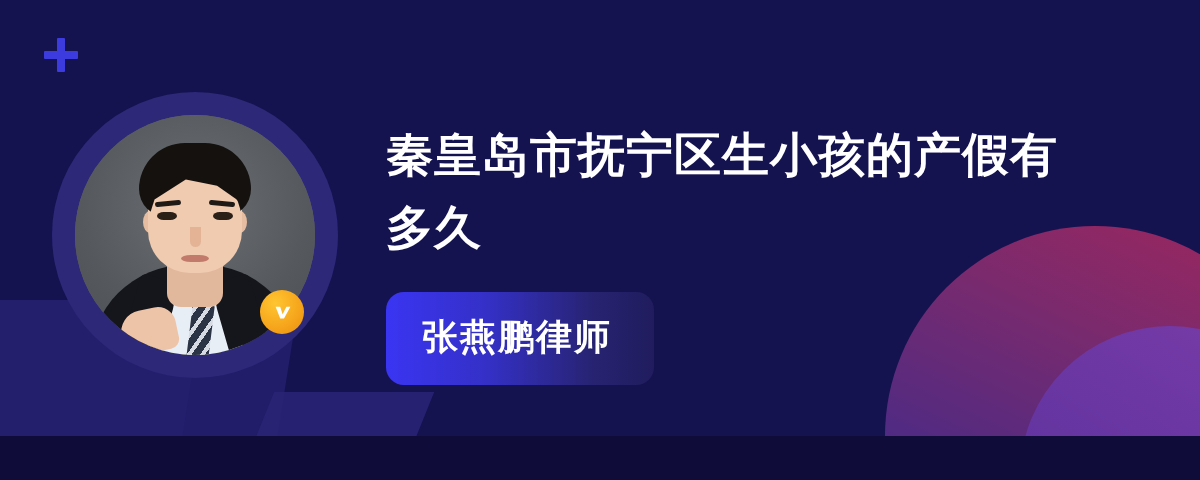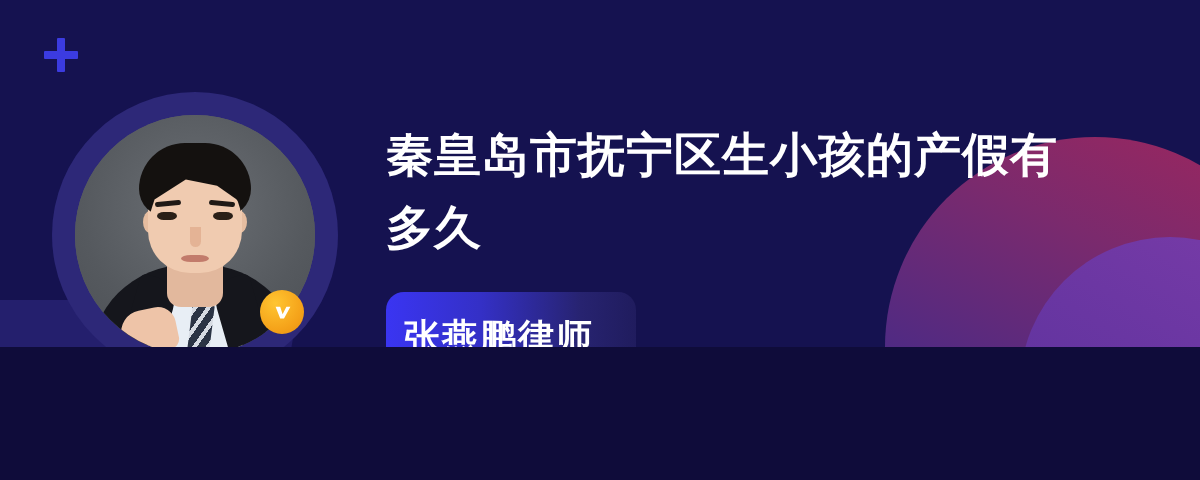--- a/index.html
+++ b/index.html
@@ -7,21 +7,21 @@
     padding: 0;
     background: #0f0c3a;
   }
   body {
     font-family: "Liberation Sans", "DejaVu Sans", sans-serif;
   }
 
   .banner {
     position: relative;
     width: 1200px;
-    height: 347px;
+    height: 436px;
     overflow: hidden;
     background: #be185d;
     text-decoration: underline;
   }
 
   
   .bg-base {
     position: absolute;
     inset: 0;
     background: #151250;
@@ -311,21 +311,21 @@
     line-height: 73px;
     font-weight: 700;
     letter-spacing: 1px;
     white-space: pre-line;
   }
 
   .name-button {
     display: inline-flex;
     align-items: center;
     margin-top: 28px;
-    padding: 21px 42px 23px 18px;
+    padding: 21px 42px 23px 36px;
     border: 0;
     border-radius: 18px;
     background: linear-gradient(90deg, #3a35f2 0%, #3430c6 38%, #272370 78%, #201c5e 100%);
     color: #ffffff;
     font-size: 36px;
     font-weight: 700;
     letter-spacing: 2px;
     font-family: inherit;
     cursor: pointer;
   }

